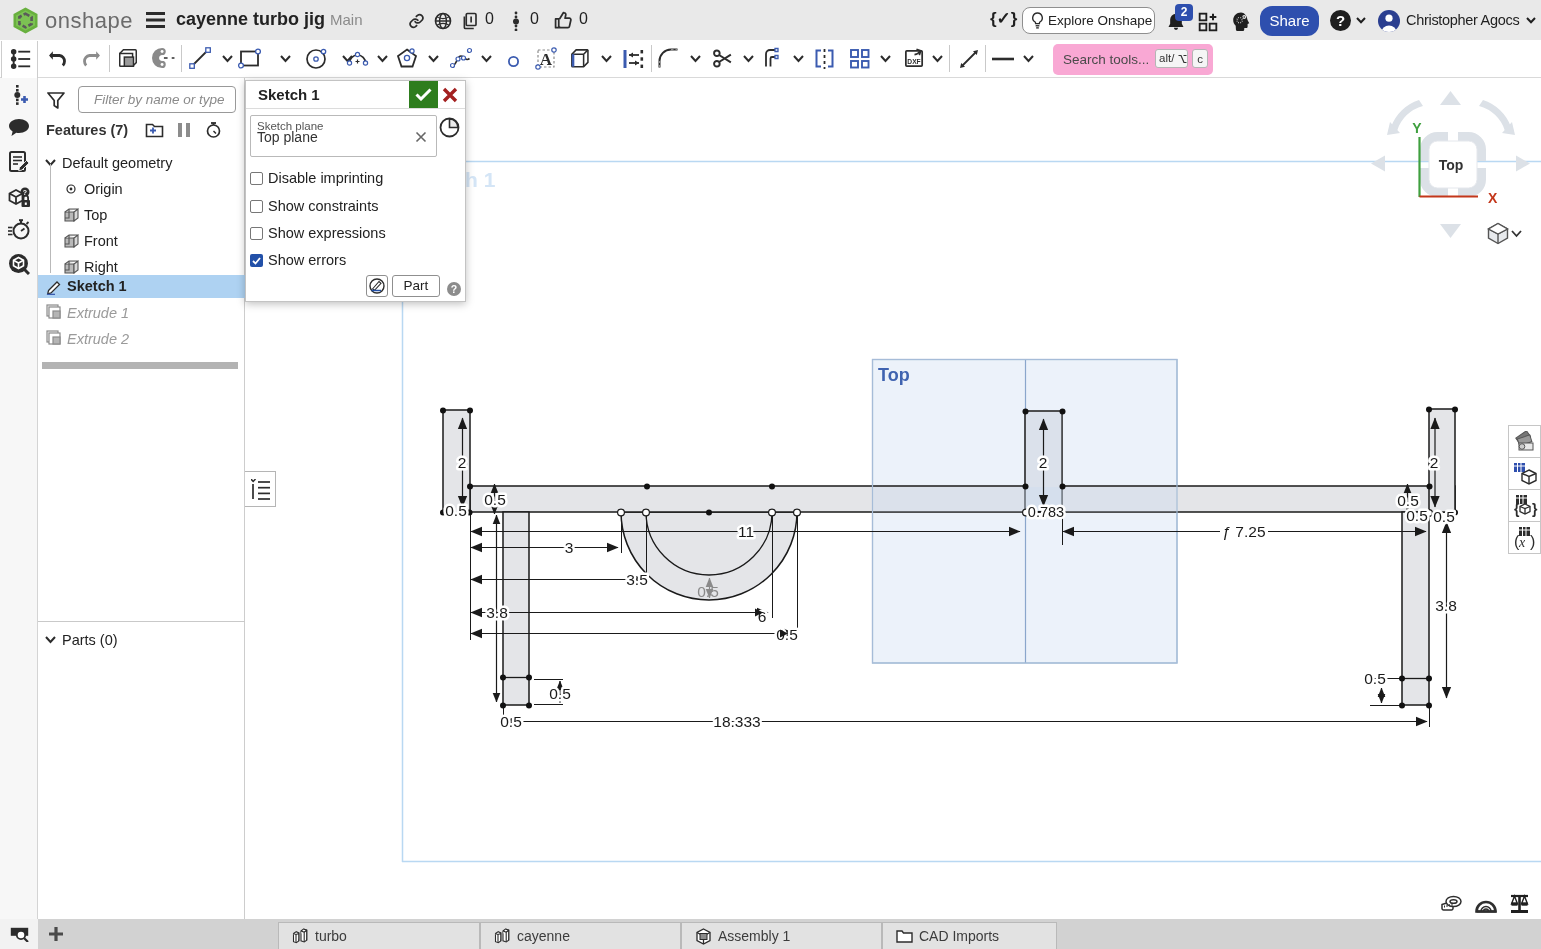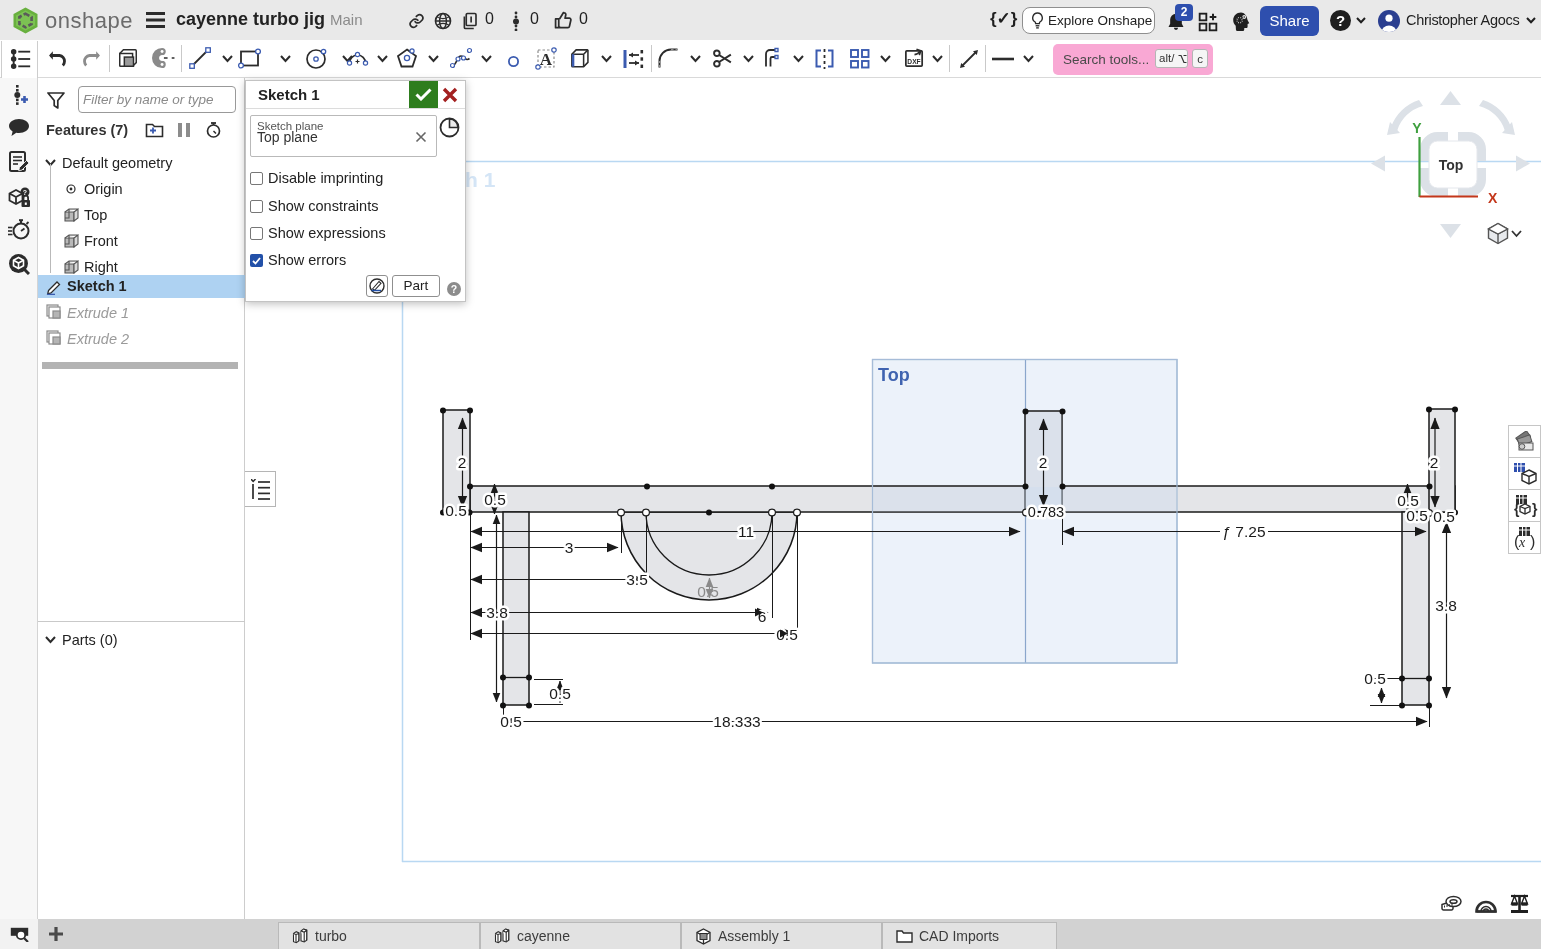--- a/index.html
+++ b/index.html
@@ -9,21 +9,21 @@
   #topbar{position:absolute;left:0;top:0;width:1541px;height:40px;background:#e9e9e9;z-index:30;}
   #topbar svg{display:block;}
   
   #toolbar{position:absolute;left:0;top:40px;width:1541px;height:38px;background:#fff;border-bottom:1px solid #d9d9d9;z-index:25;box-sizing:border-box;}
   .tbsep{position:absolute;top:5px;width:1px;height:27px;background:#c9c9c9;}
   .chev{position:absolute;top:15px;}
   
   #leftstrip{position:absolute;left:0;top:78px;width:38px;height:841px;background:#f7f7f7;border-right:1px solid #d4d4d4;z-index:20;box-sizing:border-box;}
   
   #features{position:absolute;left:38px;top:78px;width:207px;height:841px;background:#fff;border-right:1px solid #cdcdcd;z-index:20;box-sizing:border-box;}
-  #filterbox{position:absolute;left:40px;top:8px;width:158px;height:27px;border:1px solid #999;border-radius:4px;color:#8a8a8a;font-style:italic;font-size:13.5px;line-height:26px;padding-left:4px;box-sizing:border-box;background:#fff;}
+  #filterbox{position:absolute;left:40px;top:8px;width:158px;height:27px;border:1px solid #999;border-radius:4px;color:#8a8a8a;font-style:italic;font-size:13.5px;line-height:26px;padding-left:15px;box-sizing:border-box;background:#fff;}
   .fRow{position:absolute;left:0;width:207px;height:24px;font-size:14.5px;color:#222;}
   .fTxt{position:absolute;top:3.5px;}
   .gray{color:#9a9a9a;font-style:italic;}
   
   #dialog{position:absolute;left:245px;top:80px;width:221px;height:222px;background:#fff;border:1px solid #c3c3c3;box-shadow:0 2px 8px rgba(0,0,0,0.25);z-index:40;box-sizing:border-box;}
   
   #bottombar{position:absolute;left:0;top:919px;width:1541px;height:30px;background:#d2d2d2;z-index:30;}
   .tab{position:absolute;top:3px;height:27px;background:#e2e2e2;border:1px solid #b9b9b9;border-bottom:none;box-sizing:border-box;font-size:14px;color:#3c3c3c;}
   .tab .lbl{position:absolute;left:36px;top:5px;}
   .tab svg{position:absolute;left:13px;top:5px;}
@@ -308,21 +308,21 @@
         <circle cx="15.5" cy="6.5" r="0.9"></circle>
       </g>
       <g stroke="#1f1f1f" stroke-width="1.4">
         <line x1="10.5" y1="5.6" x2="10.5" y2="14.4"></line>
         <line x1="6.1" y1="10" x2="14.9" y2="10"></line>
         <line x1="7.4" y1="6.9" x2="13.6" y2="13.1"></line>
         <line x1="7.4" y1="13.1" x2="13.6" y2="6.9"></line>
       </g>
     </svg>
 
-  <div class="abs" style="left:1260px;top:6px;width:59px;height:30px;background:#2e4fae;border-radius:6px;color:#fff;font-size:15px;text-align:center;line-height:30px;">Share</div>
+  <div class="abs" style="left:1260px;top:6px;width:59px;height:30px;background:#2e4fae;border-radius:12px;color:#fff;font-size:15px;text-align:center;line-height:30px;">Share</div>
 
   <div class="abs" style="left:1330px;top:10px;width:21px;height:21px;background:#1f1f1f;border-radius:50%;color:#fff;font-size:15px;font-weight:bold;text-align:center;line-height:21px;">?</div>
   <svg class="abs" style="left:1356px;top:17px" width="10" height="7" viewBox="0 0 10 7">
       <path d="M1 1l4 4.3L9 1" fill="none" stroke="#1f1f1f" stroke-width="2"></path>
     </svg>
 
   <div class="abs" style="left:1378px;top:10px;width:22px;height:22px;background:#2b3f90;border-radius:50%;overflow:hidden;">
     <svg width="22" height="22" viewBox="0 0 22 22">
         <circle cx="11" cy="8.2" r="3.6" fill="#fff"></circle>
         <path d="M3.5 22a7.5 6.5 0 0 1 15 0z" fill="#fff"></path>

